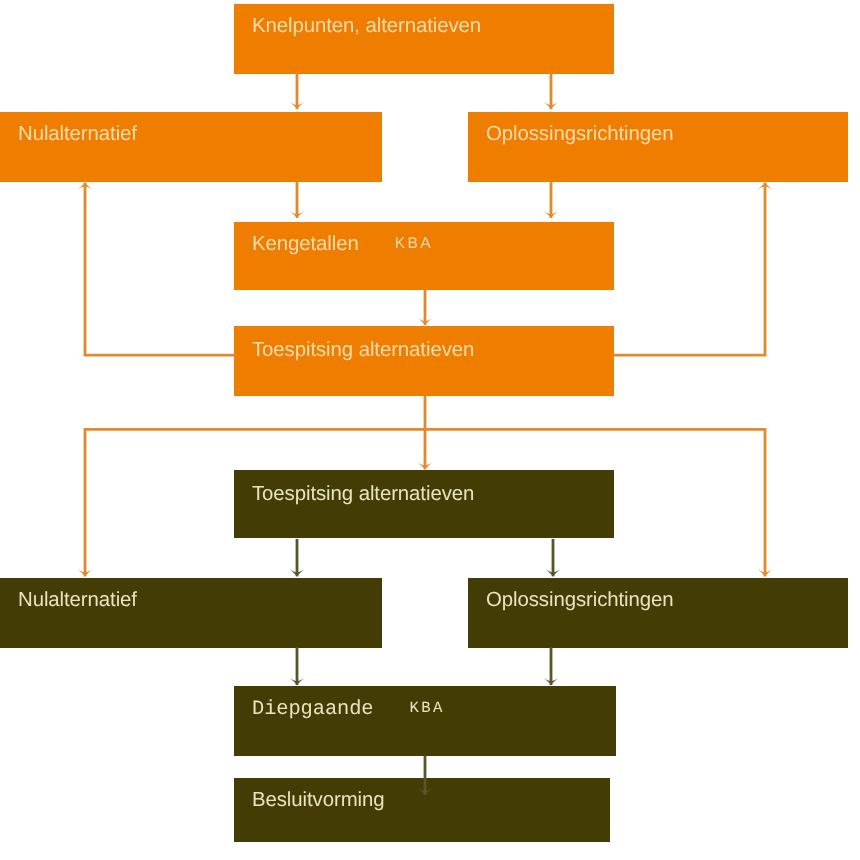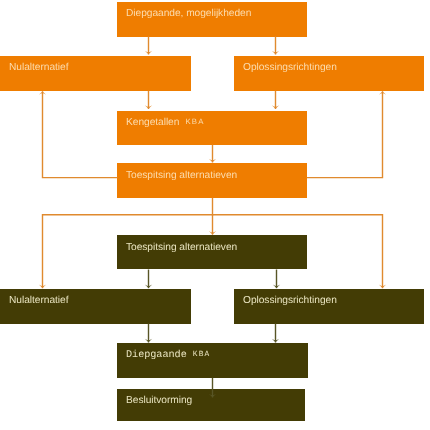--- a/index.html
+++ b/index.html
@@ -9,21 +9,21 @@
        -webkit-font-smoothing:antialiased;text-rendering:geometricPrecision;}
   #stage{position:relative;width:430px;height:430px;}
   svg.wires{position:absolute;left:0;top:0;width:430px;height:430px;pointer-events:none;}
   .node{position:absolute;box-sizing:border-box;overflow:hidden;}
   .node .lbl{will-change:transform;position:absolute;left:8.9px;white-space:nowrap;
              font-size:10.2px;line-height:1;letter-spacing:-0.04px;}
   .node.orange{background:#ef7d00;}
   .node.orange .lbl{color:#fcdcad;}
   .node.dark{background:#433c05;}
   .node.dark .lbl{color:#e9e4c0;}
-  .sc{font-size:7.8px;letter-spacing:1.2px;padding-left:6px;position:relative;top:-1.1px;}
+  .sc{font-size:7.8px;letter-spacing:1.2px;padding-left:18px;position:relative;top:-1.1px;}
 
   
   #n-knelpunten             {left:117px;   top:1.8px;   width:190.4px; height:34.9px;}
   #n-knelpunten .lbl        {top:7.3px;}
   #n-nulalternatief-1       {left:0px;     top:56.1px;  width:191px;   height:34.6px;}
   #n-nulalternatief-1 .lbl  {top:7.1px;}
   #n-oplossingsrichtingen-1 {left:233.8px; top:56.1px;  width:190.4px; height:34.6px;}
   #n-oplossingsrichtingen-1 .lbl{top:7.1px;}
   #n-kengetallen            {left:117px;   top:110.6px; width:190.4px; height:34.1px;}
   #n-kengetallen .lbl       {top:7.0px;}
@@ -39,21 +39,21 @@
   #n-diepgaande .lbl        {top:7.4px;}
   #n-besluitvorming         {left:117px;   top:389px; width:188px; height:31.8px;}
   #n-besluitvorming .lbl    {top:6.5px;}
 </style>
 </head>
 <body>
 
 <div id="stage">
 
   <div class="node orange" id="n-knelpunten">
-    <span class="lbl">Diepgaande, mogelijkheden</span>
+    <span class="lbl">Knelpunten, alternatieven</span>
   </div>
 
   <div class="node orange" id="n-nulalternatief-1">
     <span class="lbl">Nulalternatief</span>
   </div>
 
   <div class="node orange" id="n-oplossingsrichtingen-1">
     <span class="lbl">Oplossingsrichtingen</span>
   </div>
 

